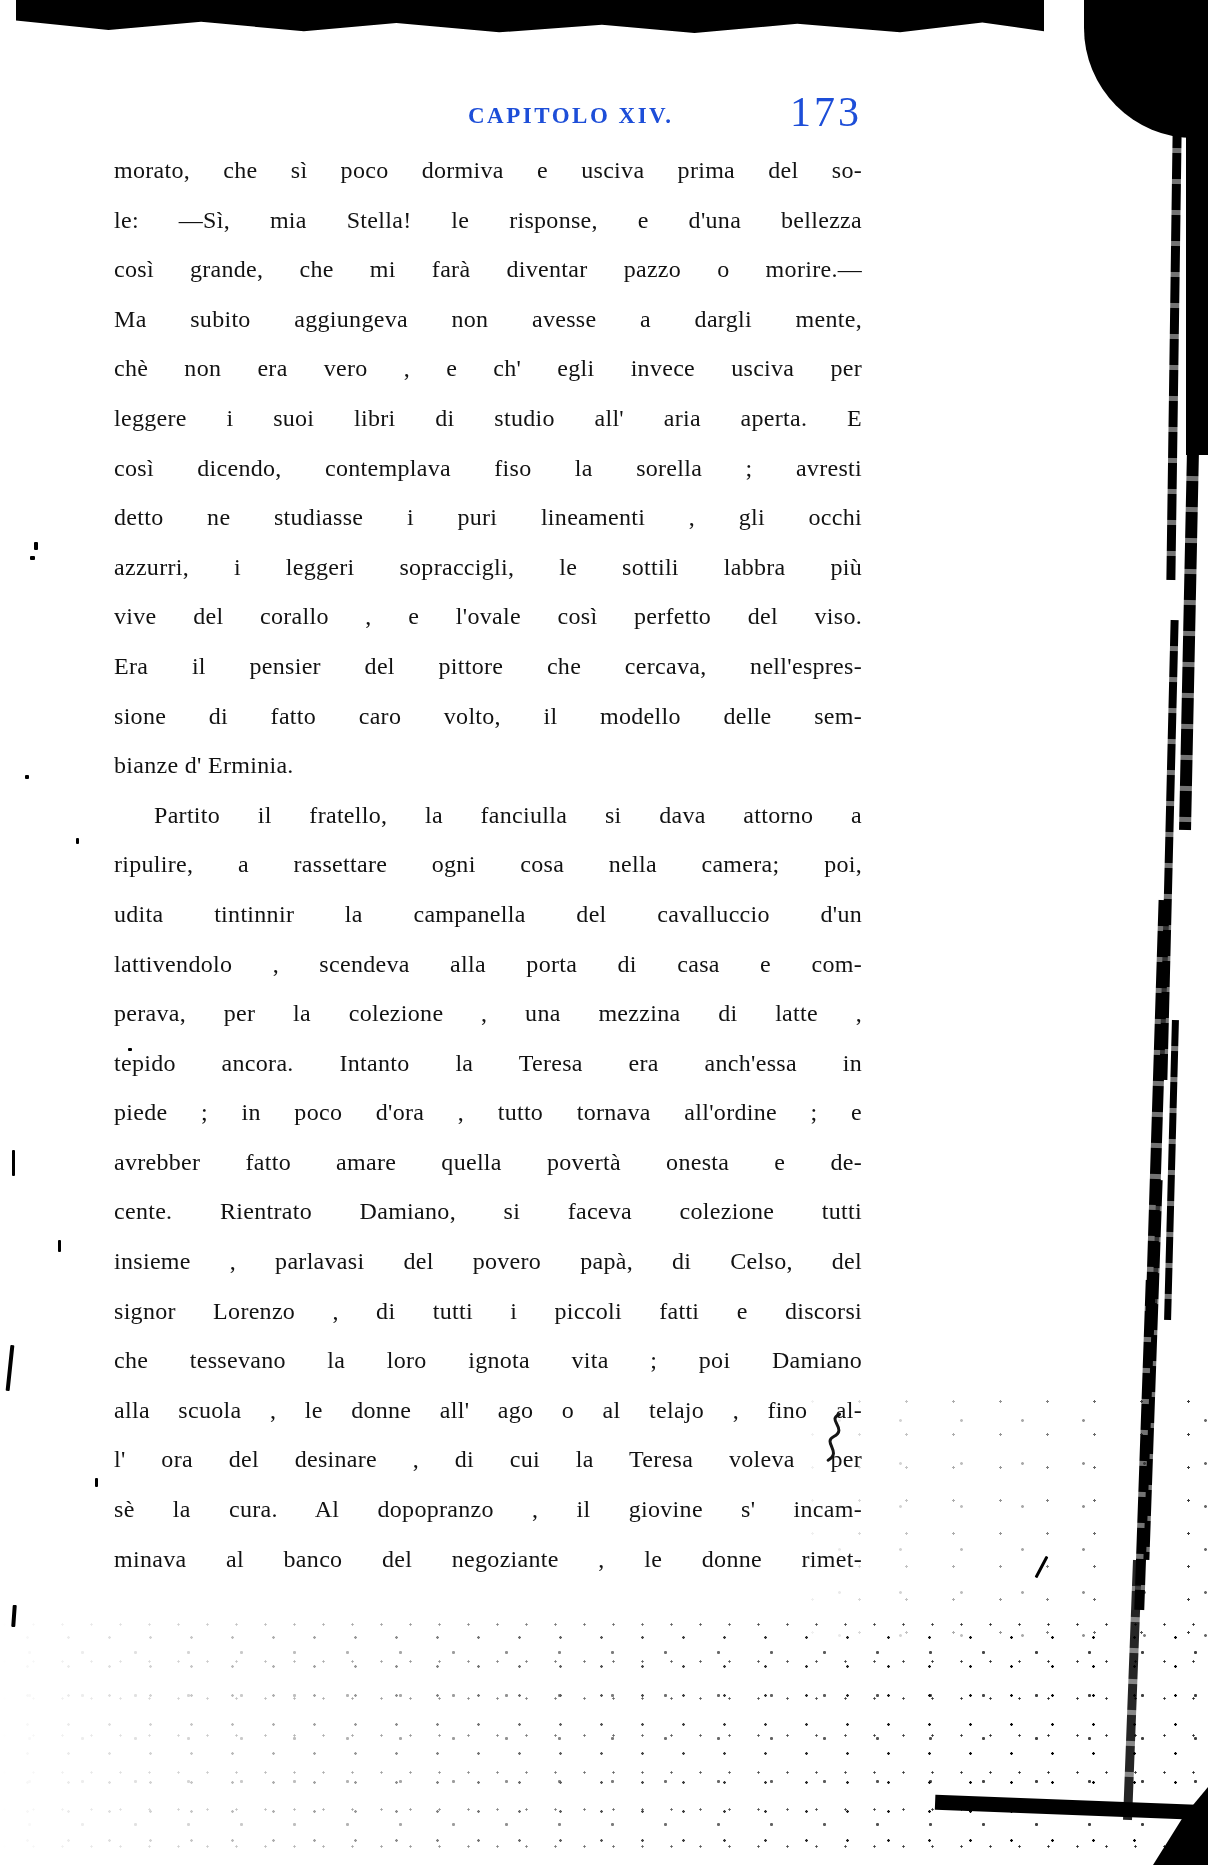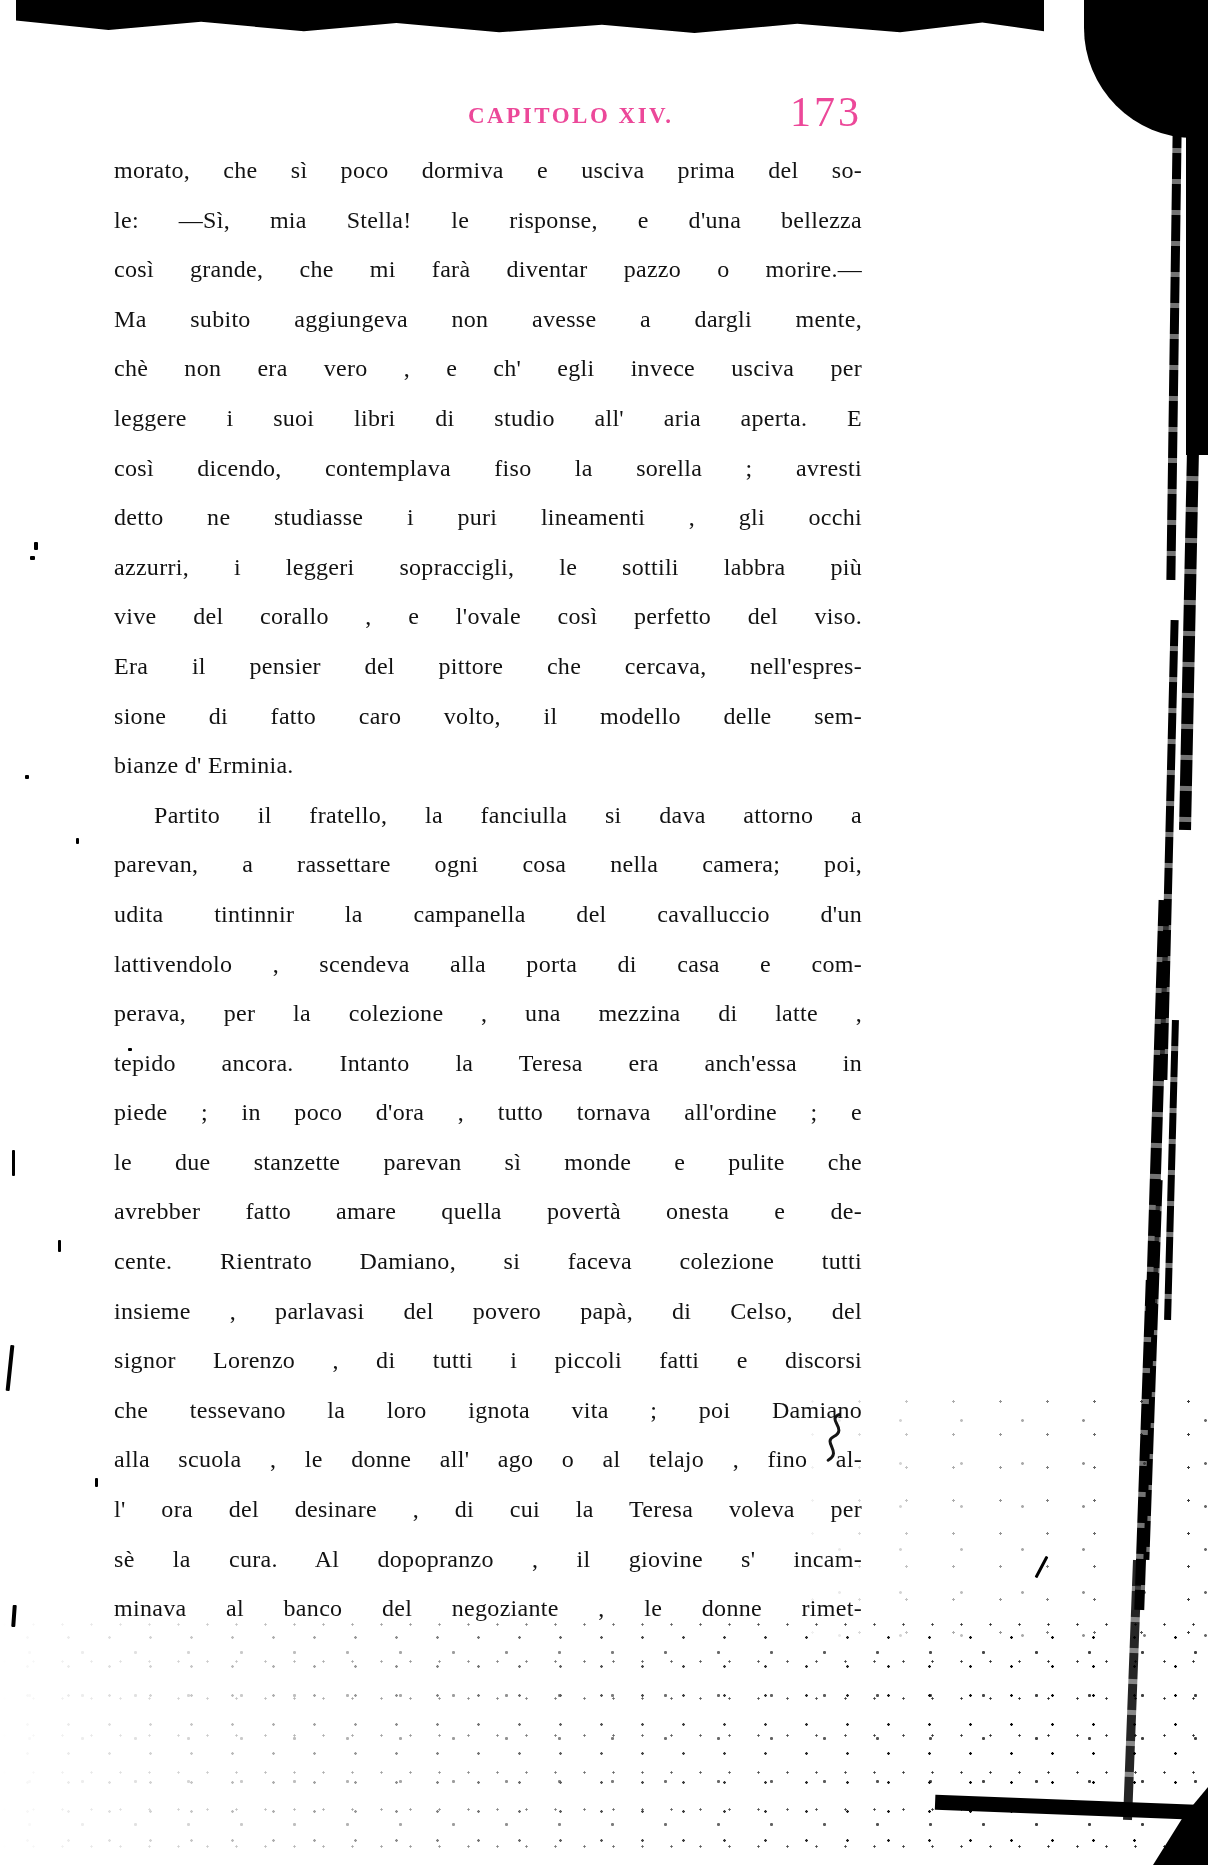--- a/index.html
+++ b/index.html
@@ -62,21 +62,21 @@
   .sp4{left:76px;top:838px;width:3px;height:6px;}
   .sp5{left:12px;top:1150px;width:3px;height:26px;}
   .sp6{left:8px;top:1345px;width:4px;height:46px;transform:rotate(6deg);}
   .sp7{left:95px;top:1478px;width:3px;height:9px;}
   .sp8{left:12px;top:1605px;width:4px;height:22px;transform:rotate(4deg);}
   .sp9{left:128px;top:1048px;width:4px;height:3px;}
   .sp10{left:1040px;top:1555px;width:3px;height:24px;transform:rotate(28deg);}
   .sp11{left:58px;top:1240px;width:3px;height:12px;}
   .flourish{position:absolute;left:820px;top:1412px;transform:rotate(8deg);}
   
-  .running-header{position:absolute;color:#ec4899;}
+  .running-header{position:absolute;color:#1d4ed8;}
   .chapter-title{left:468px;top:103px;font-size:23px;font-weight:700;letter-spacing:2.5px;}
   .page-number{left:790px;top:88px;font-size:42px;letter-spacing:3px;}
   .text-block{
     position:absolute;left:114px;top:146px;width:748px;
     font-size:24px;line-height:49.6px;color:#121212;
     letter-spacing:.3px;
   }
   .paragraph{margin:0;}
   .line{text-align:justify;text-align-last:justify;white-space:normal;}
   .line.last-line{text-align-last:left;}
@@ -133,27 +133,26 @@
         <div class="line">così dicendo, contemplava fiso la sorella ; avresti</div>
         <div class="line">detto ne studiasse i puri lineamenti , gli occhi</div>
         <div class="line">azzurri, i leggeri sopraccigli, le sottili labbra più</div>
         <div class="line">vive del corallo , e l'ovale così perfetto del viso.</div>
         <div class="line">Era il pensier del pittore che cercava, nell'espres-</div>
         <div class="line">sione di fatto caro volto, il modello delle sem-</div>
         <div class="line last-line">bianze d' Erminia.</div>
       </div>
       <div class="paragraph">
         <div class="line indent">Partito il fratello, la fanciulla si dava attorno a</div>
-        <div class="line">parevan, a rassettare ogni cosa nella camera; poi,</div>
+        <div class="line">ripulire, a rassettare ogni cosa nella camera; poi,</div>
         <div class="line">udita tintinnir la campanella del cavalluccio d'un</div>
         <div class="line">lattivendolo , scendeva alla porta di casa e com-</div>
         <div class="line">perava, per la colezione , una mezzina di latte ,</div>
         <div class="line">tepido ancora. Intanto la Teresa era anch'essa in</div>
         <div class="line">piede ; in poco d'ora , tutto tornava all'ordine ; e</div>
-        <div class="line">le due stanzette parevan sì monde e pulite che</div>
         <div class="line">avrebber fatto amare quella povertà onesta e de-</div>
         <div class="line">cente. Rientrato Damiano, si faceva colezione tutti</div>
         <div class="line">insieme , parlavasi del povero papà, di Celso, del</div>
         <div class="line">signor Lorenzo , di tutti i piccoli fatti e discorsi</div>
         <div class="line">che tessevano la loro ignota vita ; poi Damiano</div>
         <div class="line">alla scuola , le donne all' ago o al telajo , fino al-</div>
         <div class="line">l' ora del desinare , di cui la Teresa voleva per</div>
         <div class="line">sè la cura. Al dopopranzo , il giovine s' incam-</div>
         <div class="line">minava al banco del negoziante , le donne rimet-</div>
       </div>

